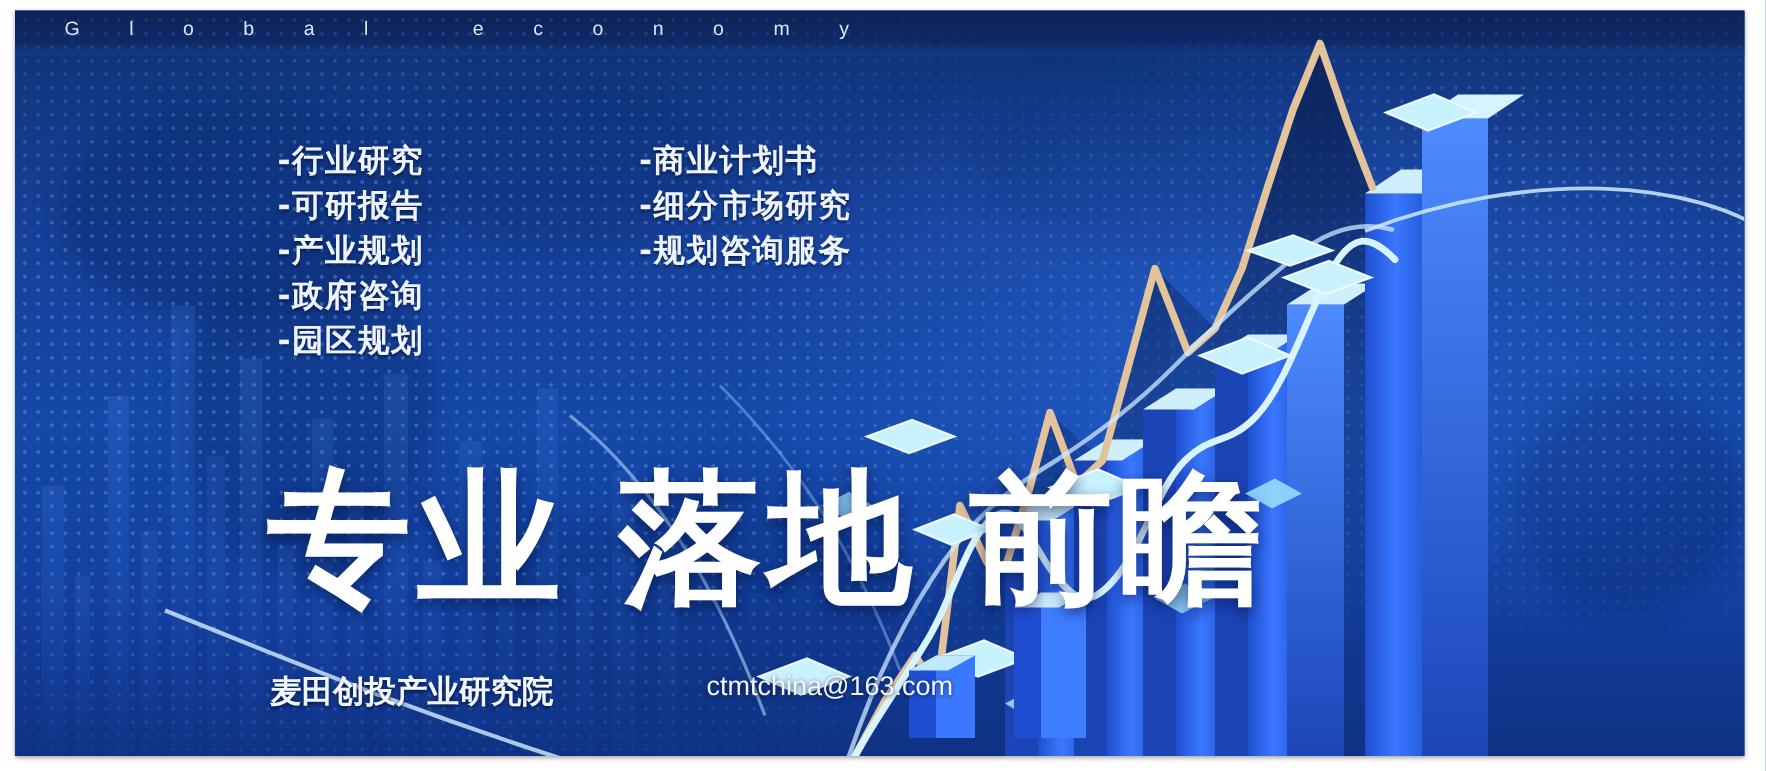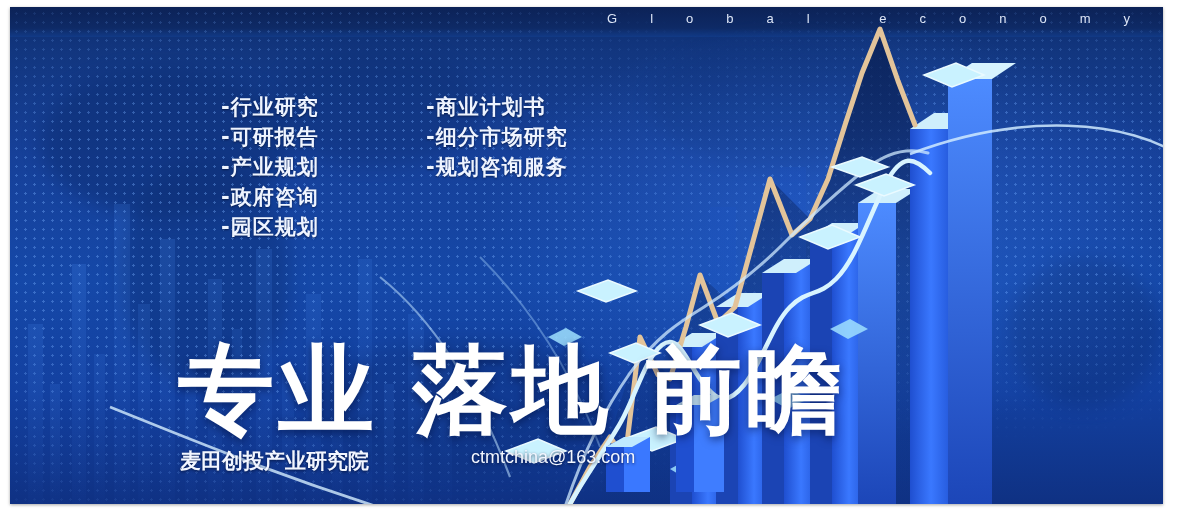--- a/index.html
+++ b/index.html
@@ -37,33 +37,33 @@
   
   .sky{position:absolute;bottom:0;background:linear-gradient(180deg,rgba(80,150,255,.50),rgba(40,95,210,.10));}
 
   
   #bg-glow{background:radial-gradient(ellipse 45% 60% at 72% 45%, rgba(60,130,255,.35), rgba(0,0,0,0) 70%);}
 
   
   #chart{position:absolute;left:0;top:0;width:1153px;height:497px;}
 
   
-  #topline{position:absolute;left:0;top:4px;width:100%;text-align:right;
+  #topline{position:absolute;left:0;top:4px;width:100%;text-align:left;
      color:#e8f0ff;font-size:13px;letter-spacing:33px;text-indent:33px;
      font-family:"Liberation Sans",sans-serif;opacity:.95;}
 
   .svc-col{position:absolute;color:#eef4ff;font-weight:bold;font-size:21px;
      line-height:30px;letter-spacing:1px;white-space:nowrap;
      text-shadow:0 1px 2px rgba(0,10,40,.6);}
-  #svc-left{left:175px;top:85px;margin-left:36px;}
+  #svc-left{left:175px;top:85px;}
   #svc-right{left:416px;top:85px;}
 
   #headline{position:absolute;left:168px;top:300px;color:#ffffff;
      font-weight:bold;font-size:96px;line-height:104px;letter-spacing:4px;
-     white-space:nowrap;text-shadow:0 3px 9px rgba(0,15,60,.55);margin-top:31px;}
+     white-space:nowrap;text-shadow:0 3px 9px rgba(0,15,60,.55);}
   #headline span{display:inline-block;}
   .hl-gap{width:34px;}
 
   #footrow{position:absolute;left:170px;top:440px;width:960px;height:34px;
      color:#f2f6ff;font-size:21px;font-weight:bold;white-space:nowrap;text-align:right;}
   #footrow > span{position:absolute;top:0;text-shadow:0 1px 3px rgba(0,10,40,.7);}
   #f-org   {left:0px;}
   #f-mail  {left:291px;font-family:"Liberation Sans",sans-serif;font-weight:normal;font-size:18px;}
   #f-phone {left:582px;}
 </style>

